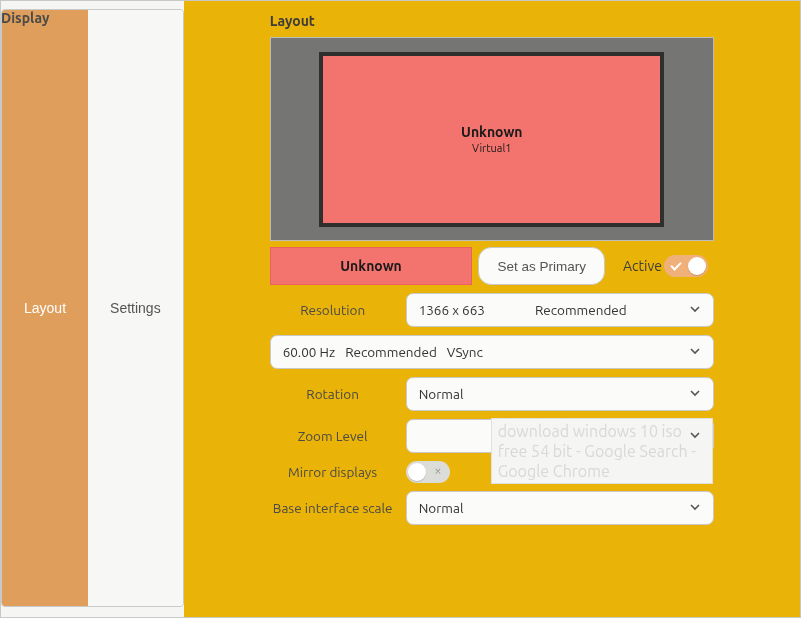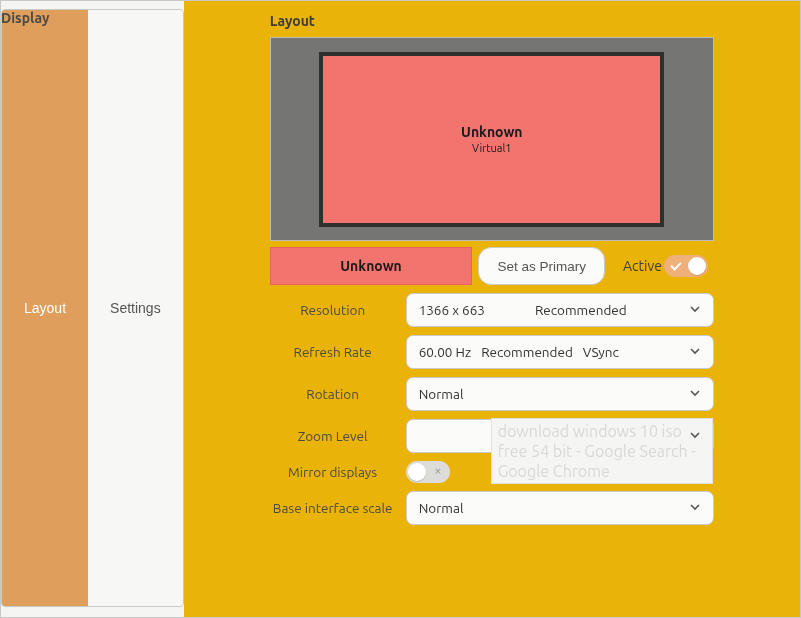--- a/index.html
+++ b/index.html
@@ -292,21 +292,20 @@
       <div class="select">
         <span>1366 x 663</span>
         <span class="sec">Recommended</span>
         <span class="chev"><svg viewBox="0 0 12 12">
               <path d="M2 4 L6 8 L10 4" fill="none" stroke="#555" stroke-width="1.6"></path>
             </svg></span>
       </div>
     </div>
 
     <div class="formrow">
-      <div class="formlabel">Refresh Rate</div>
       <div class="select">
         <span>60.00 Hz</span>
         <span class="sec2">Recommended</span>
         <span class="sec2">VSync</span>
         <span class="chev"><svg viewBox="0 0 12 12">
               <path d="M2 4 L6 8 L10 4" fill="none" stroke="#555" stroke-width="1.6"></path>
             </svg></span>
       </div>
     </div>
 

